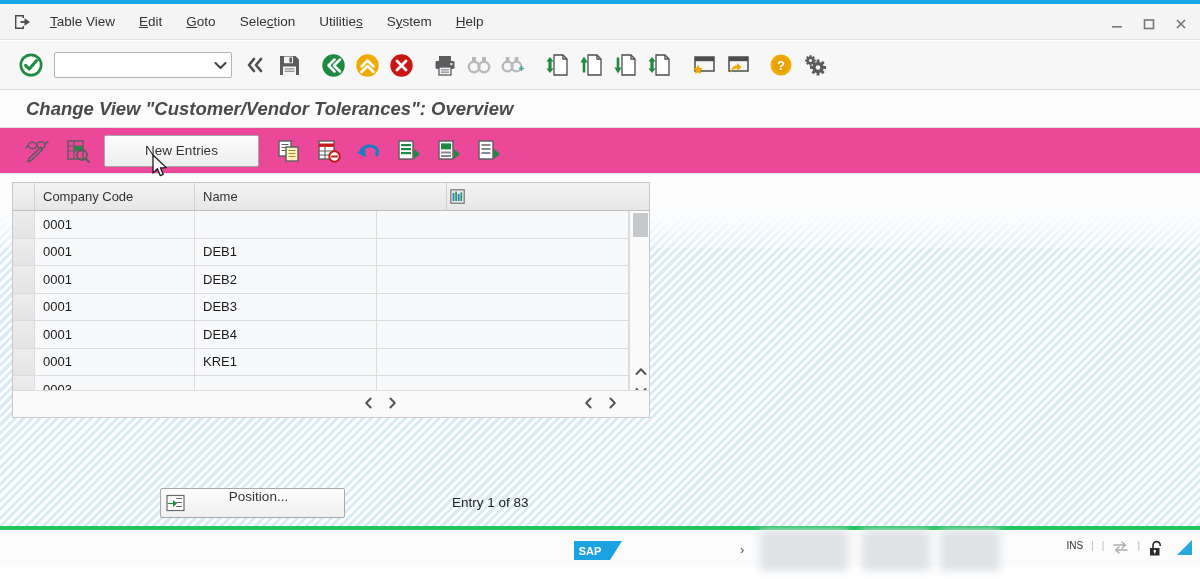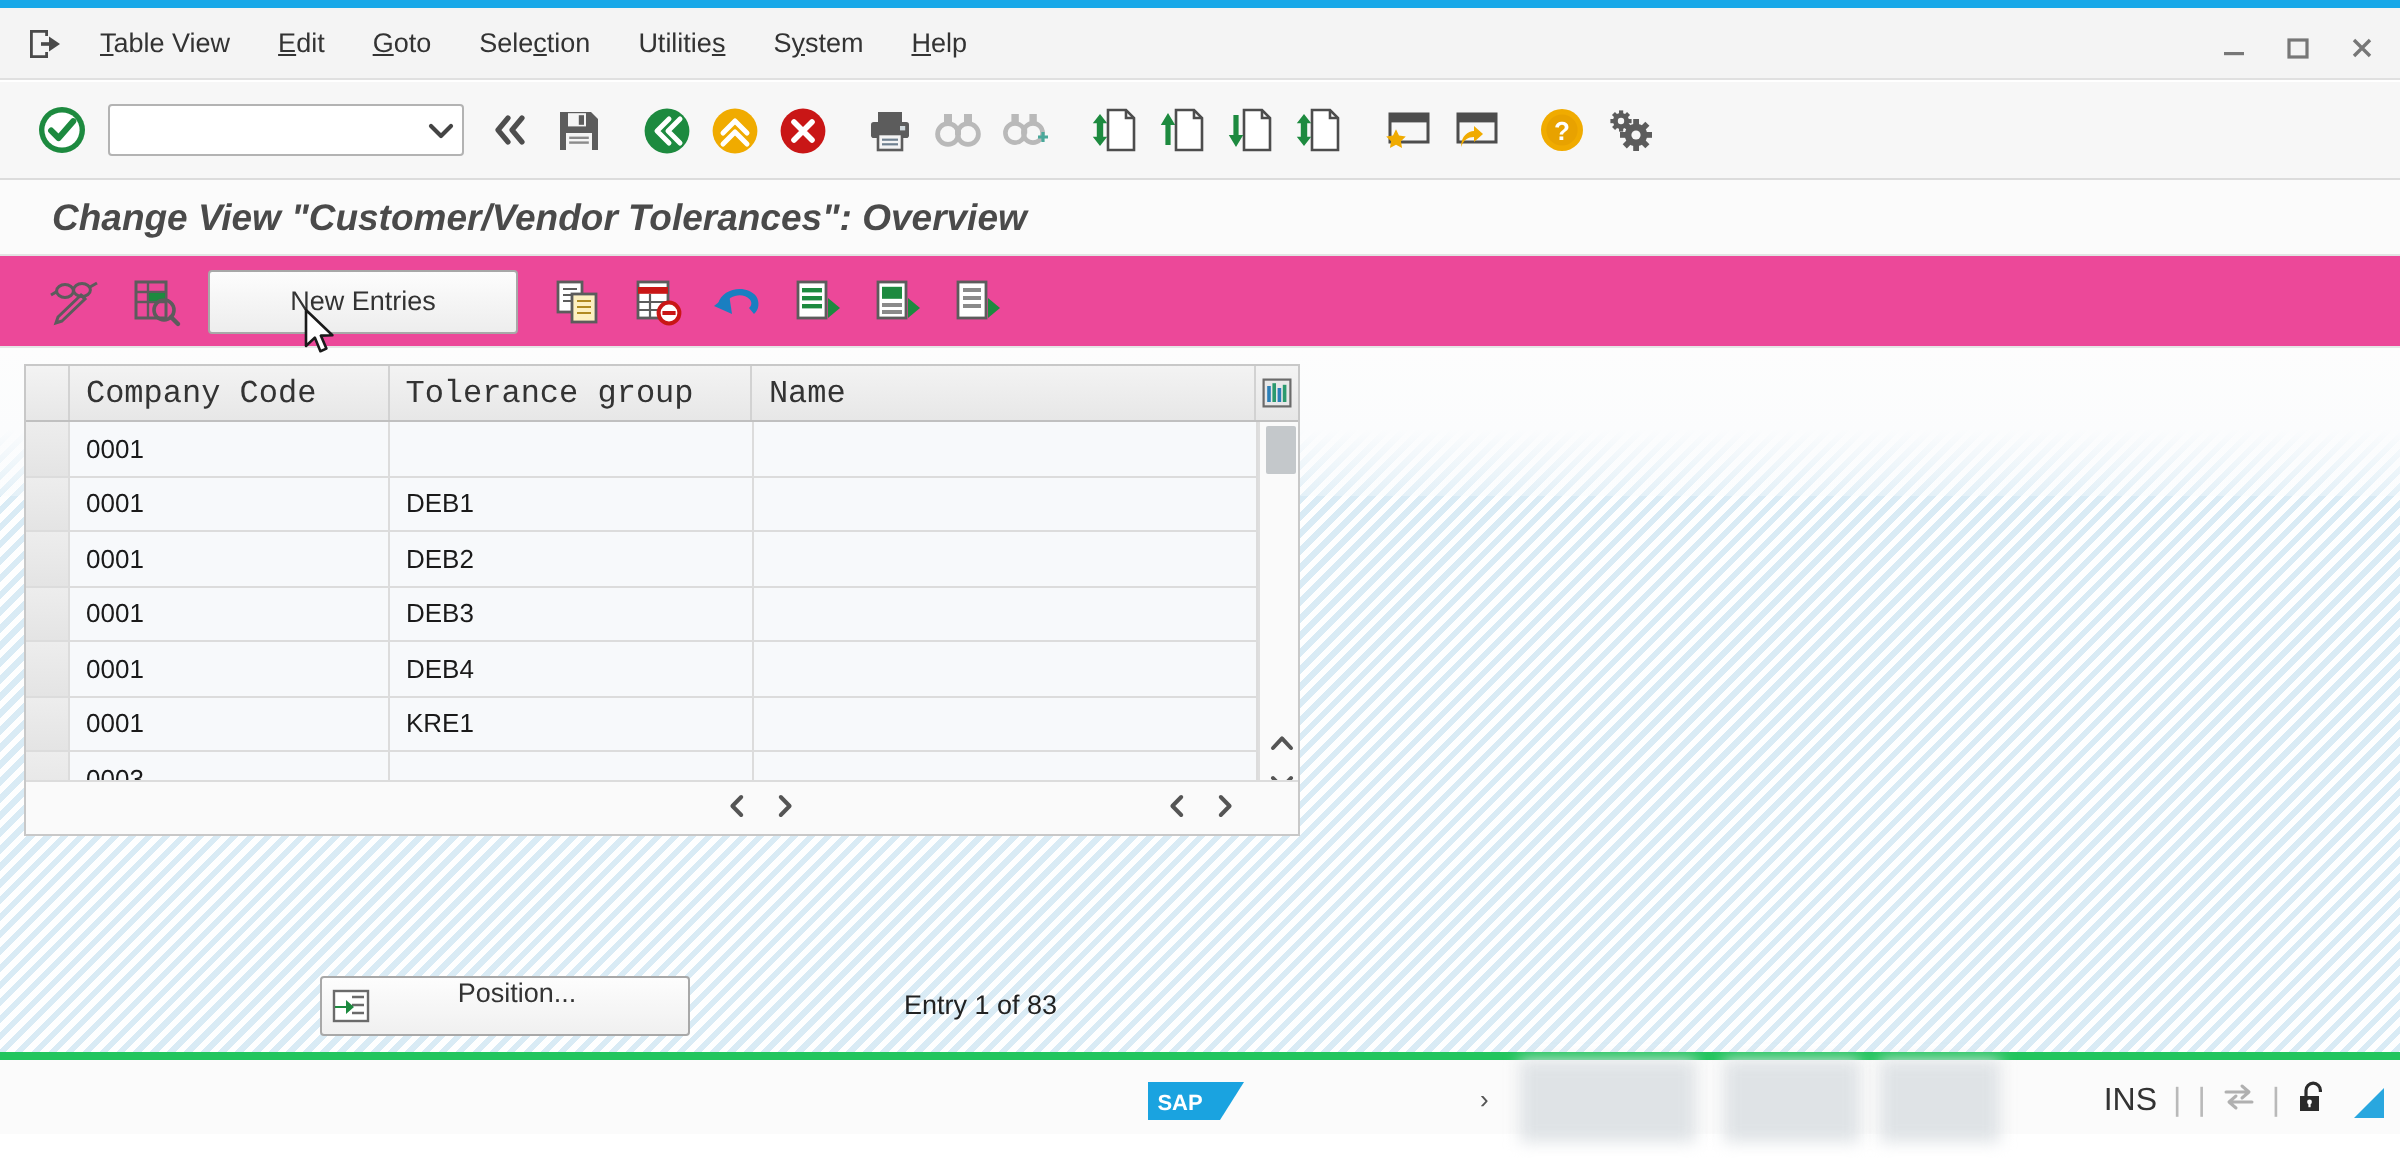--- a/index.html
+++ b/index.html
@@ -232,31 +232,30 @@
     flex-direction: column;
   }
   .thead {
     display: flex;
     height: 27px;
     background: linear-gradient(#f3f3f3,#e7e7e7);
     border-bottom: 1px solid #c0c0c0;
     flex: none;
   }
   .th {
-    font-size: 16px;
+    font-size: 13px;
     color: #333333;
     display: flex;
     align-items: center;
     padding-left: 8px;
     border-right: 1px solid #d2d2d2;
     box-sizing: border-box;
     background: linear-gradient(#f3f3f3,#e7e7e7);
     white-space: nowrap;
     overflow: hidden;
-    font-family: Liberation Mono, monospace;
   }
   .col-sel   { width: 22px; padding-left: 0; }
   .col-cc    { width: 160px; }
   .col-tg    { width: 182px; }
   .col-name  { width: 252px; }
   .col-cfg   { width: 21px; padding-left: 0; justify-content: center; border-right: 0; }
 
   .tbody {
     flex: 1;
     display: flex;
@@ -402,23 +401,22 @@
   .blurblock {
     position: absolute;
     background: #dfe3e6;
     filter: blur(4px);
   }
   .status-right {
     position: absolute;
     right: 8px;
     top: 10px;
     display: flex;
-    align-items: center;
     gap: 8px;
-    font-size: 16px;
+    font-size: 10px;
     color: #333333;
   }
   .sdiv { color: #b9b9b9; }
   .grip {
     width: 0; height: 0;
     border-left: 15px solid transparent;
     border-bottom: 15px solid #29a7df;
     margin-left: 4px;
   }
 
@@ -739,21 +737,20 @@
 
   <div class="canvas">
     <div class="canvas-white"></div>
   </div>
 
   <div class="tablewrap">
 
     <div class="thead">
       <div class="th col-sel"></div>
       <div class="th col-cc">Company Code</div>
-      <div class="th col-tg">Tolerance group</div>
       <div class="th col-name">Name</div>
       <div class="th col-cfg">
         <svg width="15" height="15" viewBox="0 0 15 15">
           <rect x="0.8" y="0.8" width="13.4" height="13.4" fill="#e8e8e8" stroke="#6b6b6b" stroke-width="1.1"></rect>
           <rect x="2.6" y="4" width="1.8" height="8" fill="#2b7fb8"></rect>
           <rect x="5.2" y="2.6" width="1.8" height="9.4" fill="#2b9a6e"></rect>
           <rect x="7.8" y="5" width="1.8" height="7" fill="#2b7fb8"></rect>
           <rect x="10.4" y="3.4" width="1.8" height="8.6" fill="#2b9a6e"></rect>
         </svg>
       </div>

